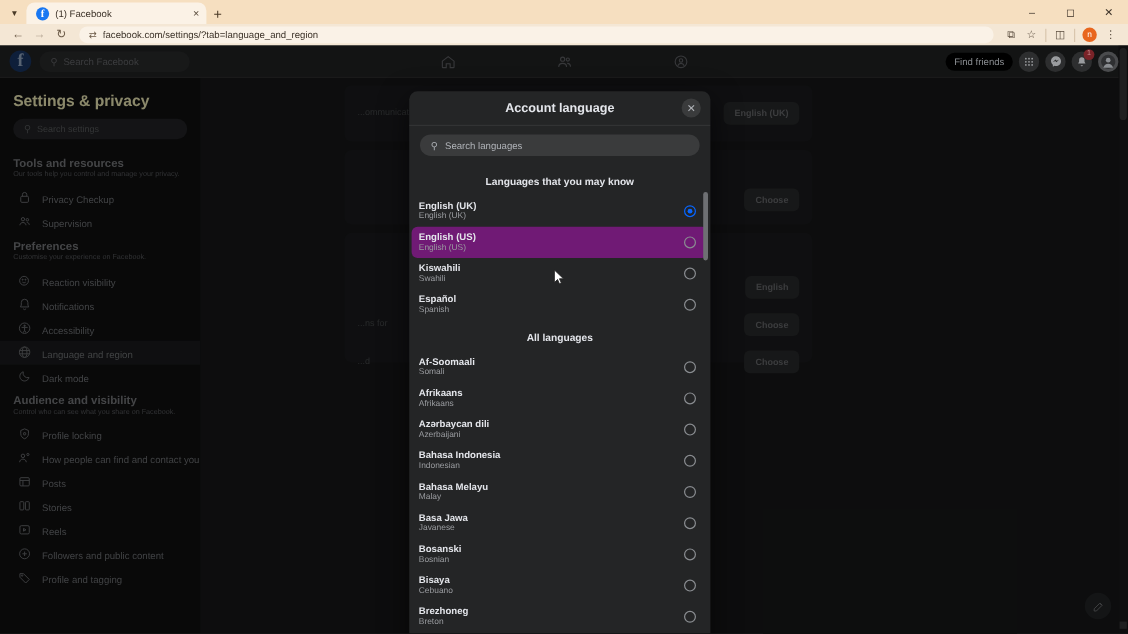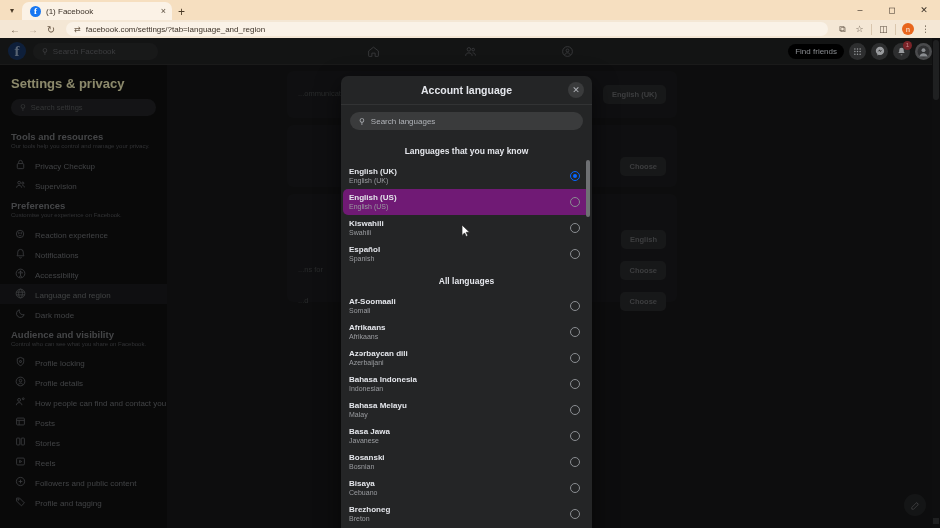--- a/index.html
+++ b/index.html
@@ -414,21 +414,21 @@
     <div class="sb-group-sub">Customise your experience on Facebook.</div>
     <div class="sb-item">
       <span class="sb-icon">
           <svg width="11" height="11" viewBox="0 0 24 24" fill="none" stroke="currentColor" stroke-width="1.8">
             <circle cx="11" cy="13" r="8"></circle>
             <circle cx="8.5" cy="11" r=".9" fill="currentColor"></circle>
             <circle cx="13.5" cy="11" r=".9" fill="currentColor"></circle>
             <path d="M8 15.5c1.6 1.6 4.4 1.6 6 0"></path>
           </svg>
         </span>
-      <span class="sb-label">Reaction experience</span>
+      <span class="sb-label">Reaction visibility</span>
     </div>
     <div class="sb-item">
       <span class="sb-icon">
           <svg width="11" height="11" viewBox="0 0 24 24" fill="none" stroke="currentColor" stroke-width="1.8">
             <path d="M12 3a6 6 0 0 0-6 6v4.5L4.5 17h15L18 13.5V9a6 6 0 0 0-6-6z"></path>
             <path d="M10 20a2 2 0 0 0 4 0"></path>
           </svg>
         </span>
       <span class="sb-label">Notifications</span>
     </div>
@@ -464,30 +464,20 @@
     <div class="sb-group-title">Audience and visibility</div>
     <div class="sb-group-sub">Control who can see what you share on Facebook.</div>
     <div class="sb-item">
       <span class="sb-icon">
           <svg width="11" height="11" viewBox="0 0 24 24" fill="none" stroke="currentColor" stroke-width="1.8">
             <path d="M12 3l7 3v6c0 4.2-3 7.6-7 9-4-1.4-7-4.8-7-9V6z"></path>
             <rect x="10" y="10" width="4" height="4" rx="1"></rect>
           </svg>
         </span>
       <span class="sb-label">Profile locking</span>
-    </div>
-    <div class="sb-item">
-      <span class="sb-icon">
-          <svg width="11" height="11" viewBox="0 0 24 24" fill="none" stroke="currentColor" stroke-width="1.8">
-            <circle cx="12" cy="12" r="9.5"></circle>
-            <circle cx="12" cy="10" r="2.8"></circle>
-            <path d="M6.5 19c1.2-2.3 3.2-3.5 5.5-3.5s4.3 1.2 5.5 3.5"></path>
-          </svg>
-        </span>
-      <span class="sb-label">Profile details</span>
     </div>
     <div class="sb-item">
       <span class="sb-icon">
           <svg width="11" height="11" viewBox="0 0 24 24" fill="none" stroke="currentColor" stroke-width="1.8">
             <circle cx="9" cy="8.5" r="3.2"></circle>
             <path d="M3 20c0-3.4 2.7-5.6 6-5.6s6 2.2 6 5.6"></path>
             <circle cx="18" cy="6" r="2"></circle>
           </svg>
         </span>
       <span class="sb-label">How people can find and contact you</span>

